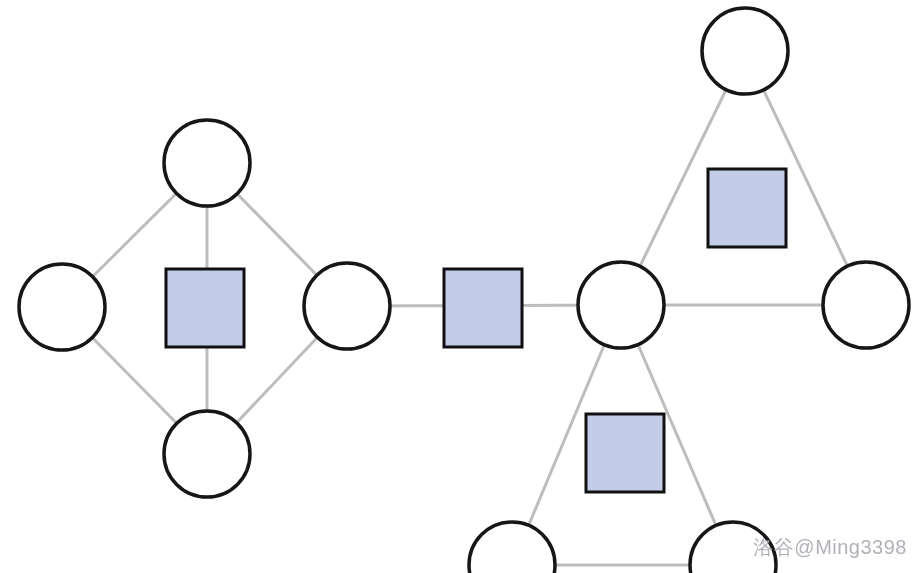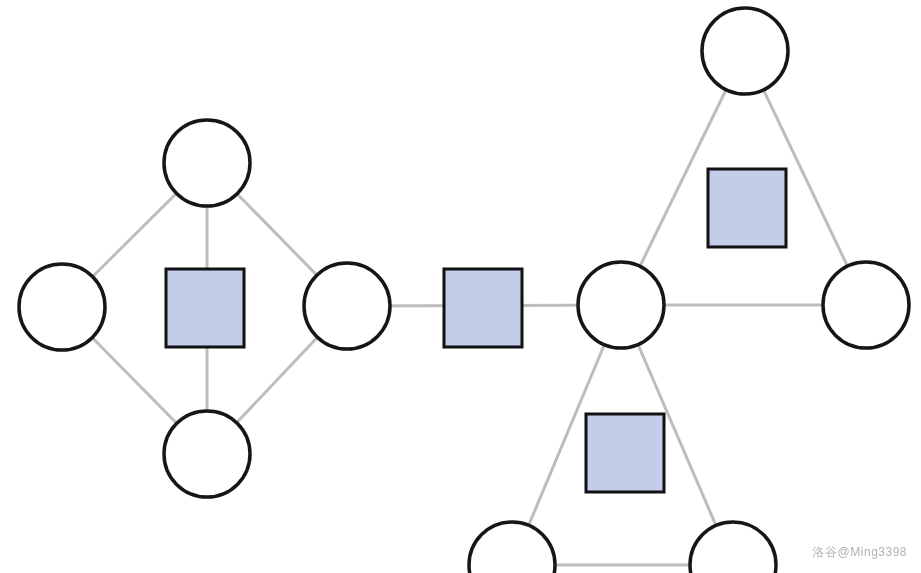--- a/index.html
+++ b/index.html
@@ -18,21 +18,21 @@
   .canvas svg {
     position: absolute;
     top: 0;
     left: 0;
     display: block;
   }
   .watermark {
     position: absolute;
     right: 14px;
     bottom: 12px;
-    font-size: 12px;
+    font-size: 20px;
     letter-spacing: 0.5px;
     user-select: none;
   }
 </style>
 </head>
 <body>
 
 <div class="canvas">
   <svg id="graph-svg" width="921" height="573" viewBox="0 0 921 573">
       <line x1="207" y1="163" x2="62" y2="307" stroke="#bdbdbd" stroke-width="3"></line>

